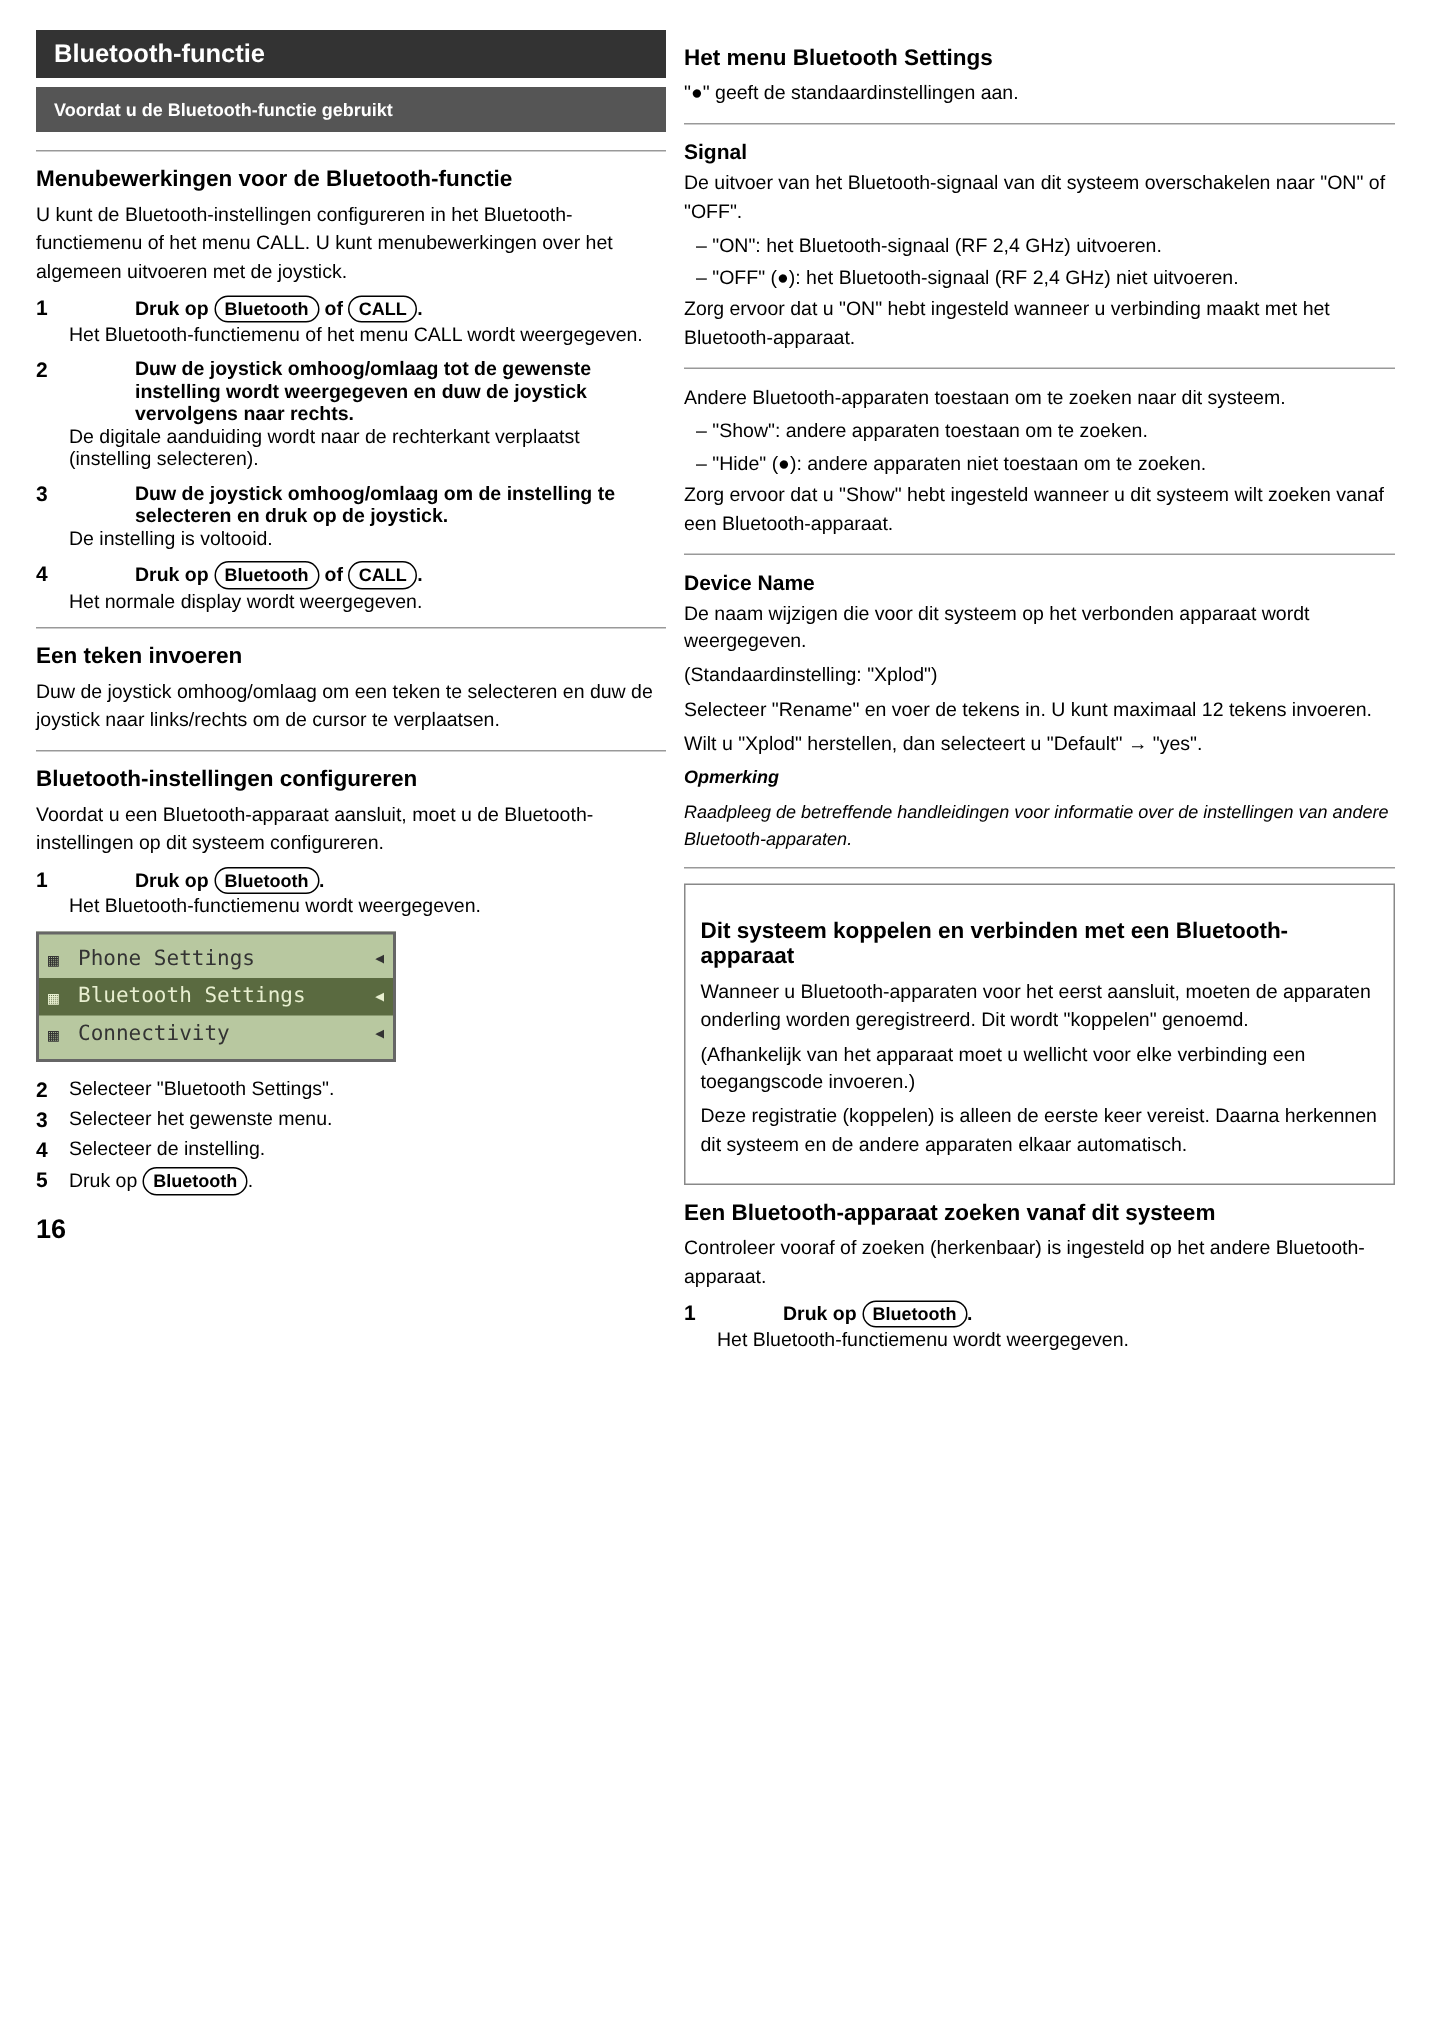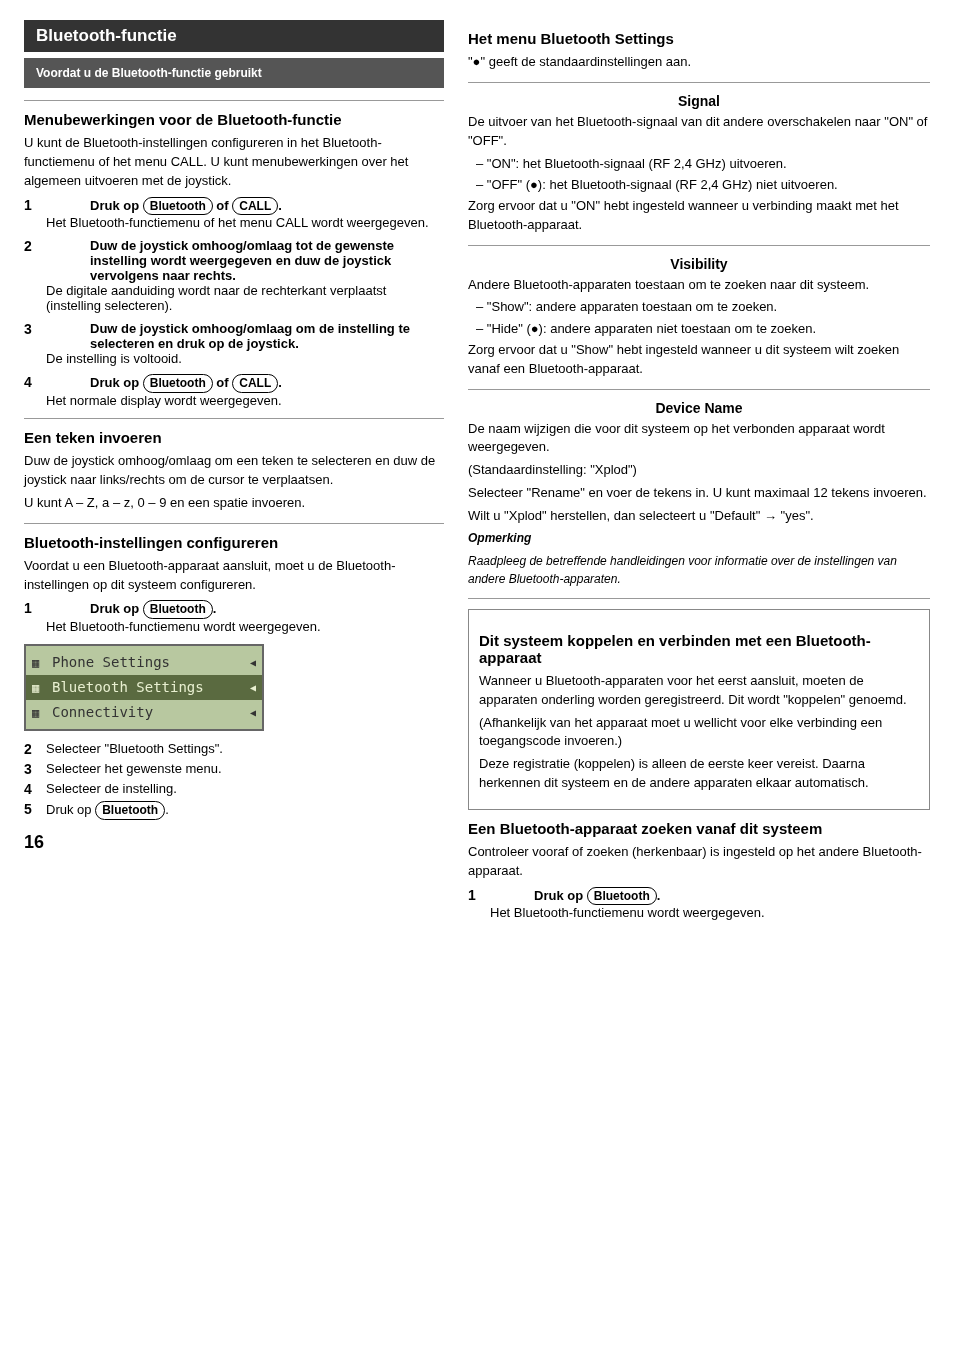--- a/index.html
+++ b/index.html
@@ -13,21 +13,21 @@
     }
     .page {
       width: 954px;
       min-height: 1352px;
       padding: 20px 24px;
       display: flex;
       flex-direction: column;
     }
     .two-col {
       display: flex;
-      gap: 24px;
+      gap: 12px;
       flex: 1;
     }
     .left-col {
       width: 420px;
       flex-shrink: 0;
     }
     .right-col {
       flex: 1;
     }
     
@@ -57,21 +57,20 @@
     hr.divider {
       border: none;
       border-top: 1px solid #999;
       margin: 10px 0;
     }
     .section-title {
       font-size: 14px;
       font-weight: bold;
       margin-bottom: 4px;
       margin-top: 8px;
-      text-align: center;
     }
     .section-title-large {
       font-size: 15px;
       font-weight: bold;
       margin-bottom: 6px;
       margin-top: 10px;
     }
     p {
       margin-bottom: 4px;
       line-height: 1.45;
@@ -223,21 +222,20 @@
             </div>
           </div>
         </div>
       </div>
 
       <hr class="divider">
 
       <div>
         <div class="section-title-large">Een teken invoeren</div>
         <p>Duw de joystick omhoog/omlaag om een teken te selecteren en duw de joystick naar links/rechts om de cursor te verplaatsen.</p>
-        <p>U kunt A – Z, a – z, 0 – 9 en een spatie invoeren.</p>
       </div>
 
       <hr class="divider">
 
       <div>
         <div class="section-title-large">Bluetooth-instellingen configureren</div>
         <p>Voordat u een Bluetooth-apparaat aansluit, moet u de Bluetooth-instellingen op dit systeem configureren.</p>
 
         <div class="step-list">
 
@@ -300,30 +298,29 @@
 
       <div>
         <div class="section-title-large">Het menu Bluetooth Settings</div>
         <p>"●" geeft de standaardinstellingen aan.</p>
       </div>
 
       <hr class="divider">
 
       <div>
         <div class="section-title">Signal</div>
-        <p>De uitvoer van het Bluetooth-signaal van dit andere overschakelen naar "ON" of "OFF".</p>
+        <p>De uitvoer van het Bluetooth-signaal van dit systeem overschakelen naar "ON" of "OFF".</p>
         <p class="dash-item">– "ON": het Bluetooth-signaal (RF 2,4 GHz) uitvoeren.</p>
         <p class="dash-item">– "OFF" (●): het Bluetooth-signaal (RF 2,4 GHz) niet uitvoeren.</p>
         <p>Zorg ervoor dat u "ON" hebt ingesteld wanneer u verbinding maakt met het Bluetooth-apparaat.</p>
       </div>
 
       <hr class="divider">
 
       <div>
-        <div class="section-title">Visibility</div>
         <p>Andere Bluetooth-apparaten toestaan om te zoeken naar dit systeem.</p>
         <p class="dash-item">– "Show": andere apparaten toestaan om te zoeken.</p>
         <p class="dash-item">– "Hide" (●): andere apparaten niet toestaan om te zoeken.</p>
         <p>Zorg ervoor dat u "Show" hebt ingesteld wanneer u dit systeem wilt zoeken vanaf een Bluetooth-apparaat.</p>
       </div>
 
       <hr class="divider">
 
       <div>
         <div class="section-title">Device Name</div>

